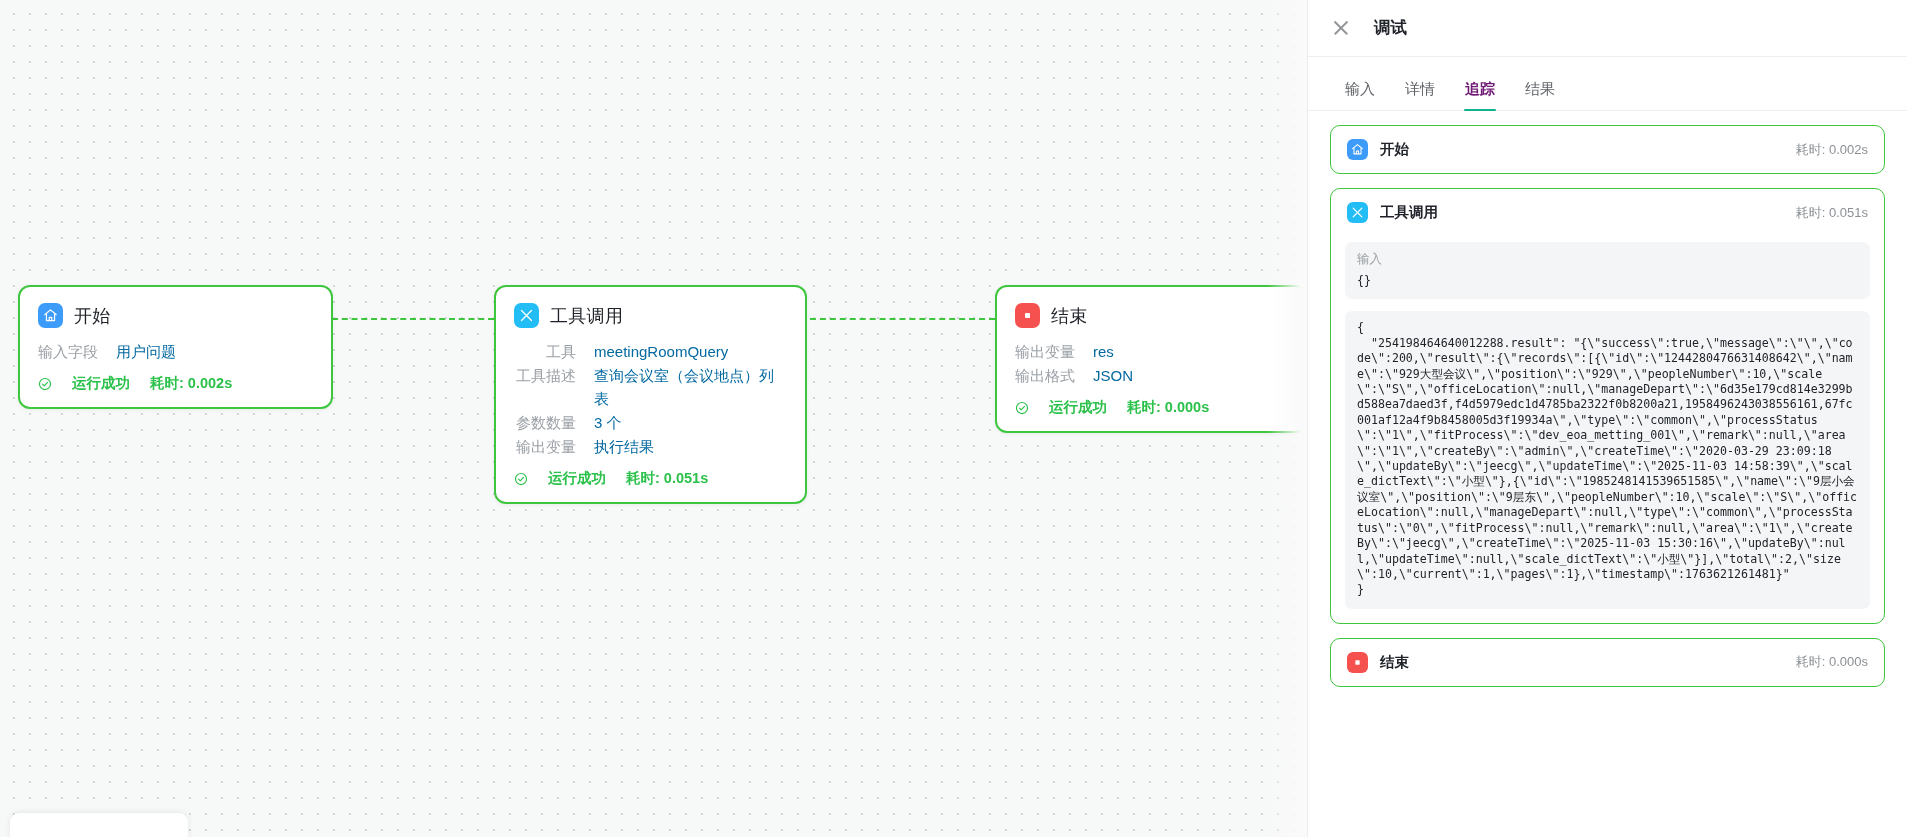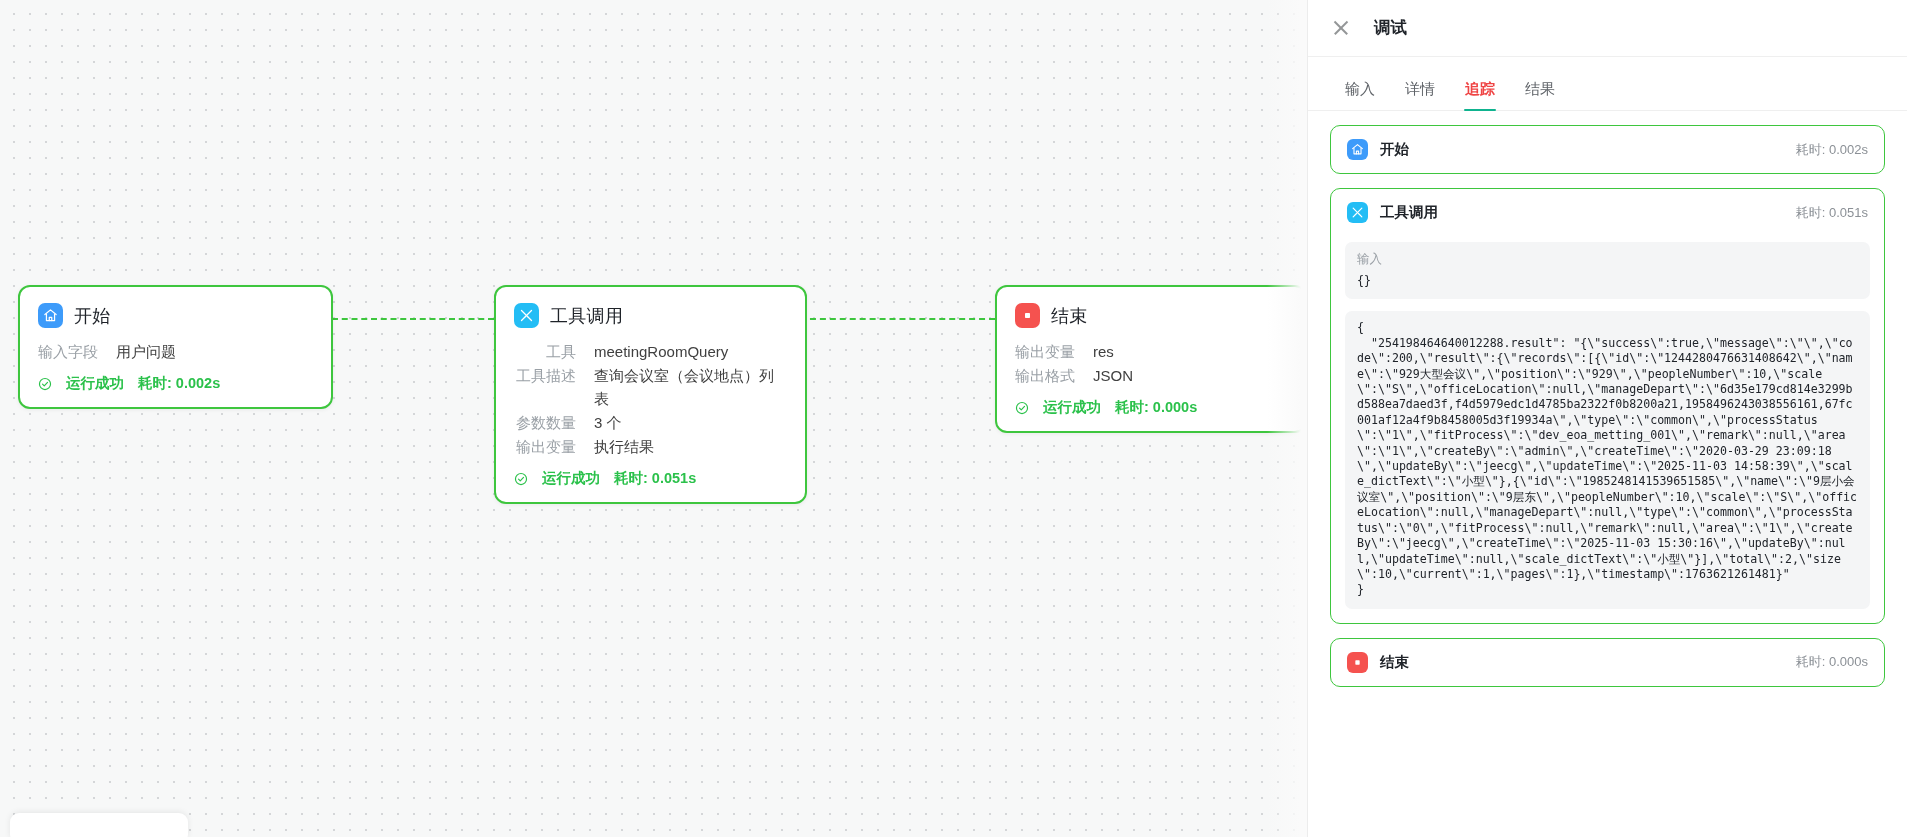--- a/index.html
+++ b/index.html
@@ -44,25 +44,25 @@
     display: flex; align-items: center; justify-content: center;
     flex: none;
   }
   .ico-start { background: #3d9bfa; }
   .ico-tool  { background: #23bdf5; }
   .ico-end   { background: #f5524f; }
   .node-title { font-size: 18px; color: #1f2329; font-weight: 500; letter-spacing:.3px;}
 
   .kv { display: flex; gap: 18px; font-size: 15px; line-height: 23px; margin-bottom: 1px; }
   .kv .k { color: #9aa0a6; white-space: nowrap; text-align: right; }
-  .kv .v { color: #404040; }
+  .kv .v { color: #0369a1; }
   .kv-right .k { min-width: 62px; }
 
   .status {
-    display: flex; align-items: center; gap: 14px;
+    display: flex; align-items: center; gap: 20px;
     color: #2bc14b; font-size: 14.5px; font-weight: 600;
     margin-top: 11px;
   }
   .status .ok { font-size: 14px; }
   .status .tm { font-weight: 600; }
 
   
   .conn {
     position: absolute;
     height: 0;
@@ -107,21 +107,21 @@
     height: 54px; flex: none;
     display: flex; align-items: flex-end; gap: 0;
     padding: 0 22px;
     border-bottom: 1px solid #efefef;
   }
   .tab {
     padding: 0 15px 11px 15px;
     font-size: 15px; color: #5f6368; cursor: pointer;
     position: relative;
   }
-  .tab.active { color: #ef4444; font-weight: 700; }
+  .tab.active { color: #701a75; font-weight: 700; }
   .tab.active::after {
     content: ""; position: absolute; left: 14px; right: 14px; bottom: -1px;
     height: 2.5px; background: #0fb38f; border-radius: 2px;
   }
 
   .panel-body { flex: 1; overflow-y: auto; padding: 14px 22px 20px 22px; }
   .panel-body::-webkit-scrollbar { width: 7px; }
   .panel-body::-webkit-scrollbar-thumb { background: #d8d8d8; border-radius: 4px; }
 
   .trace {

